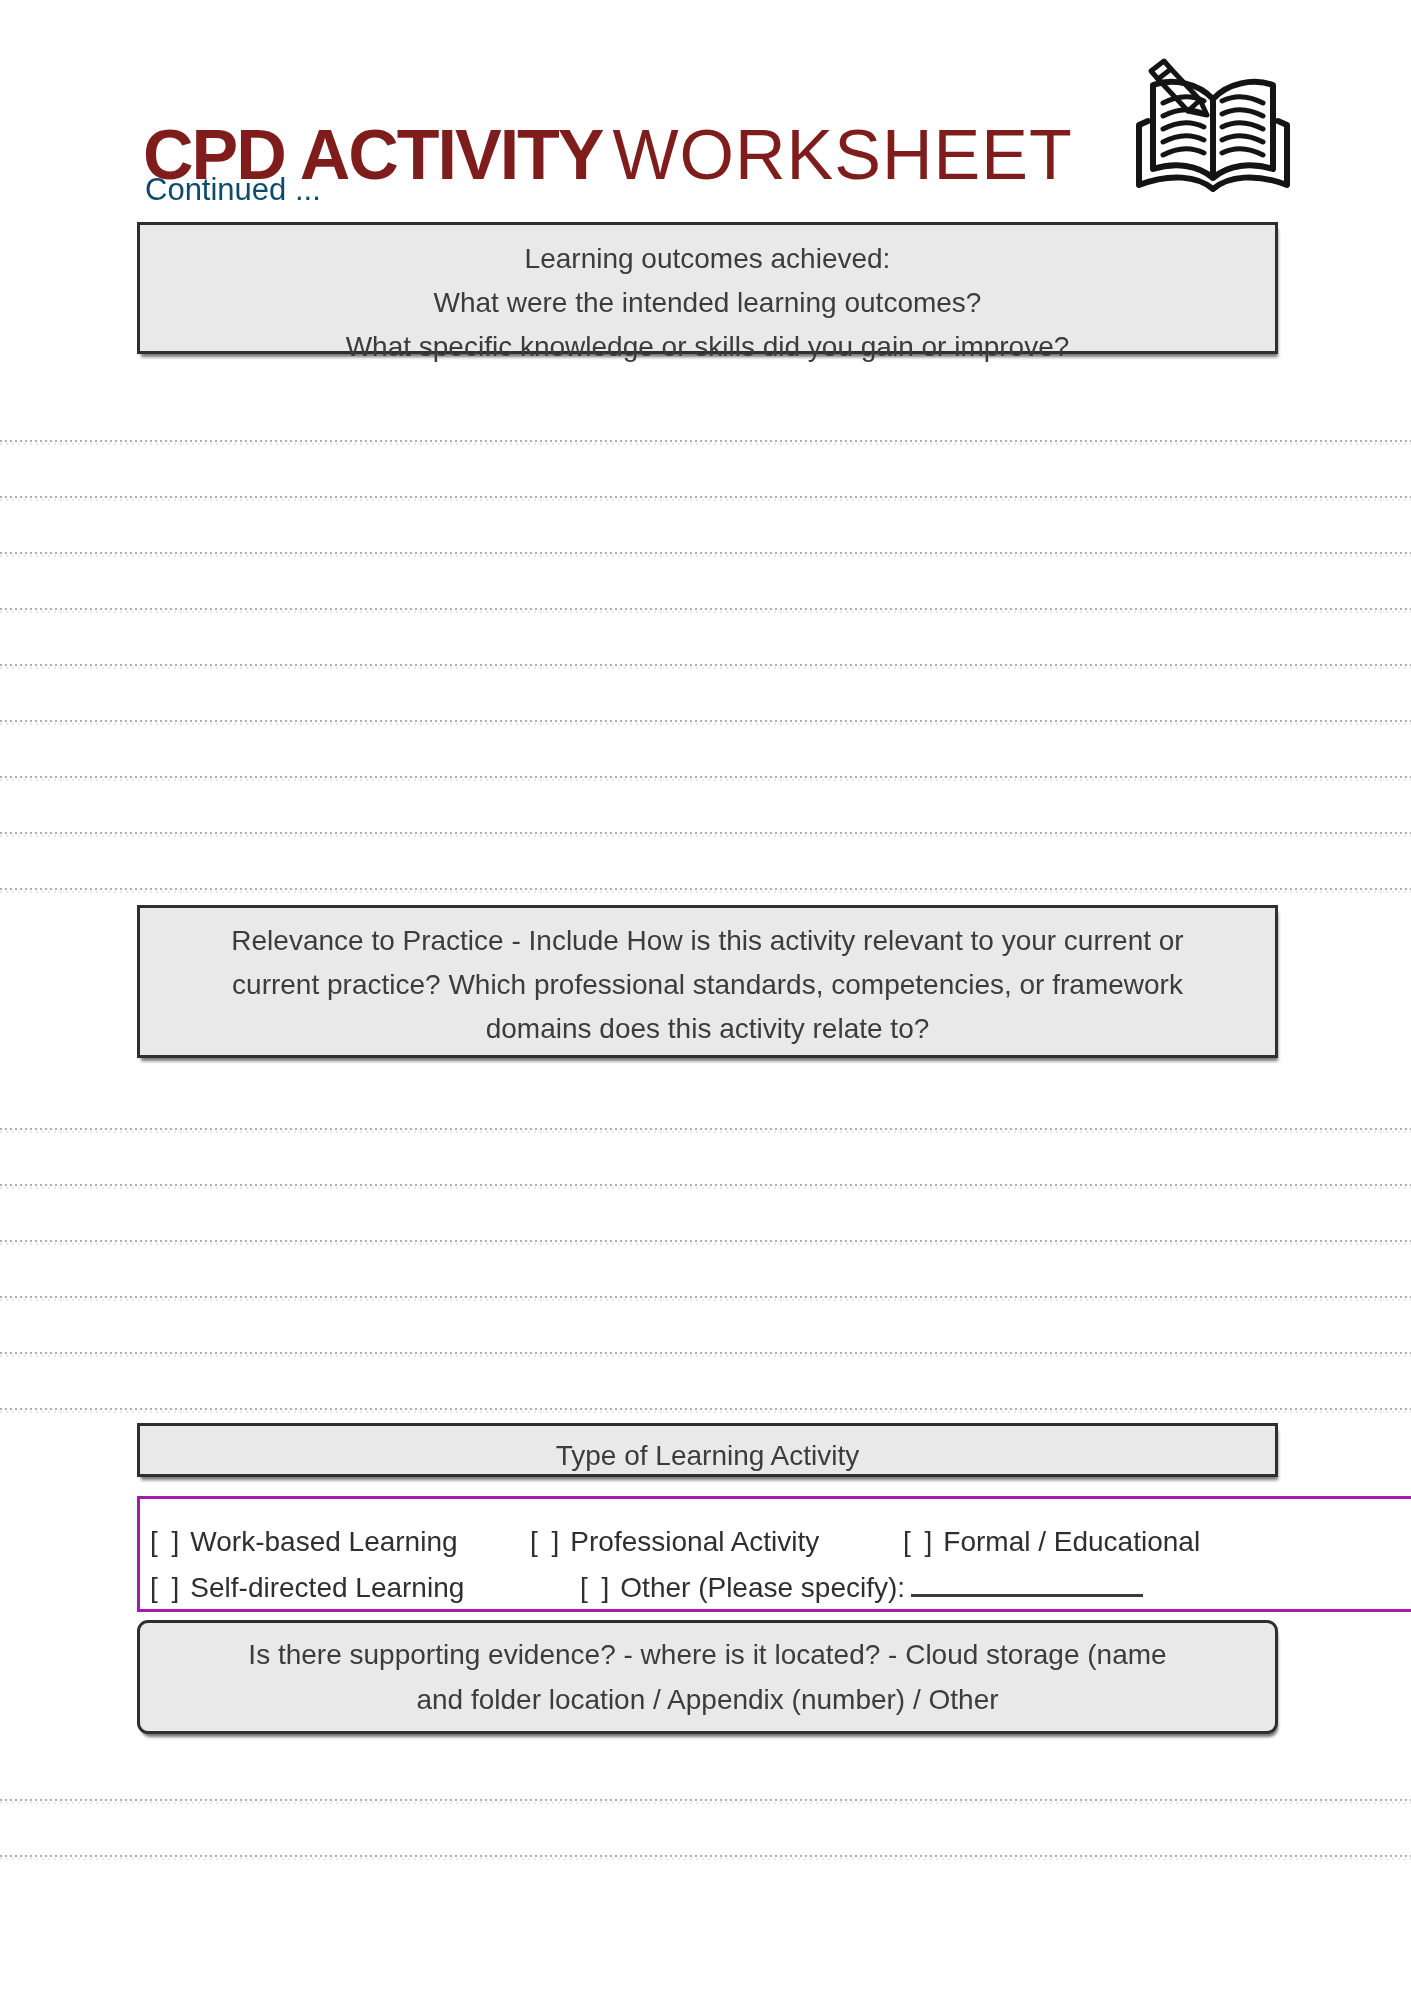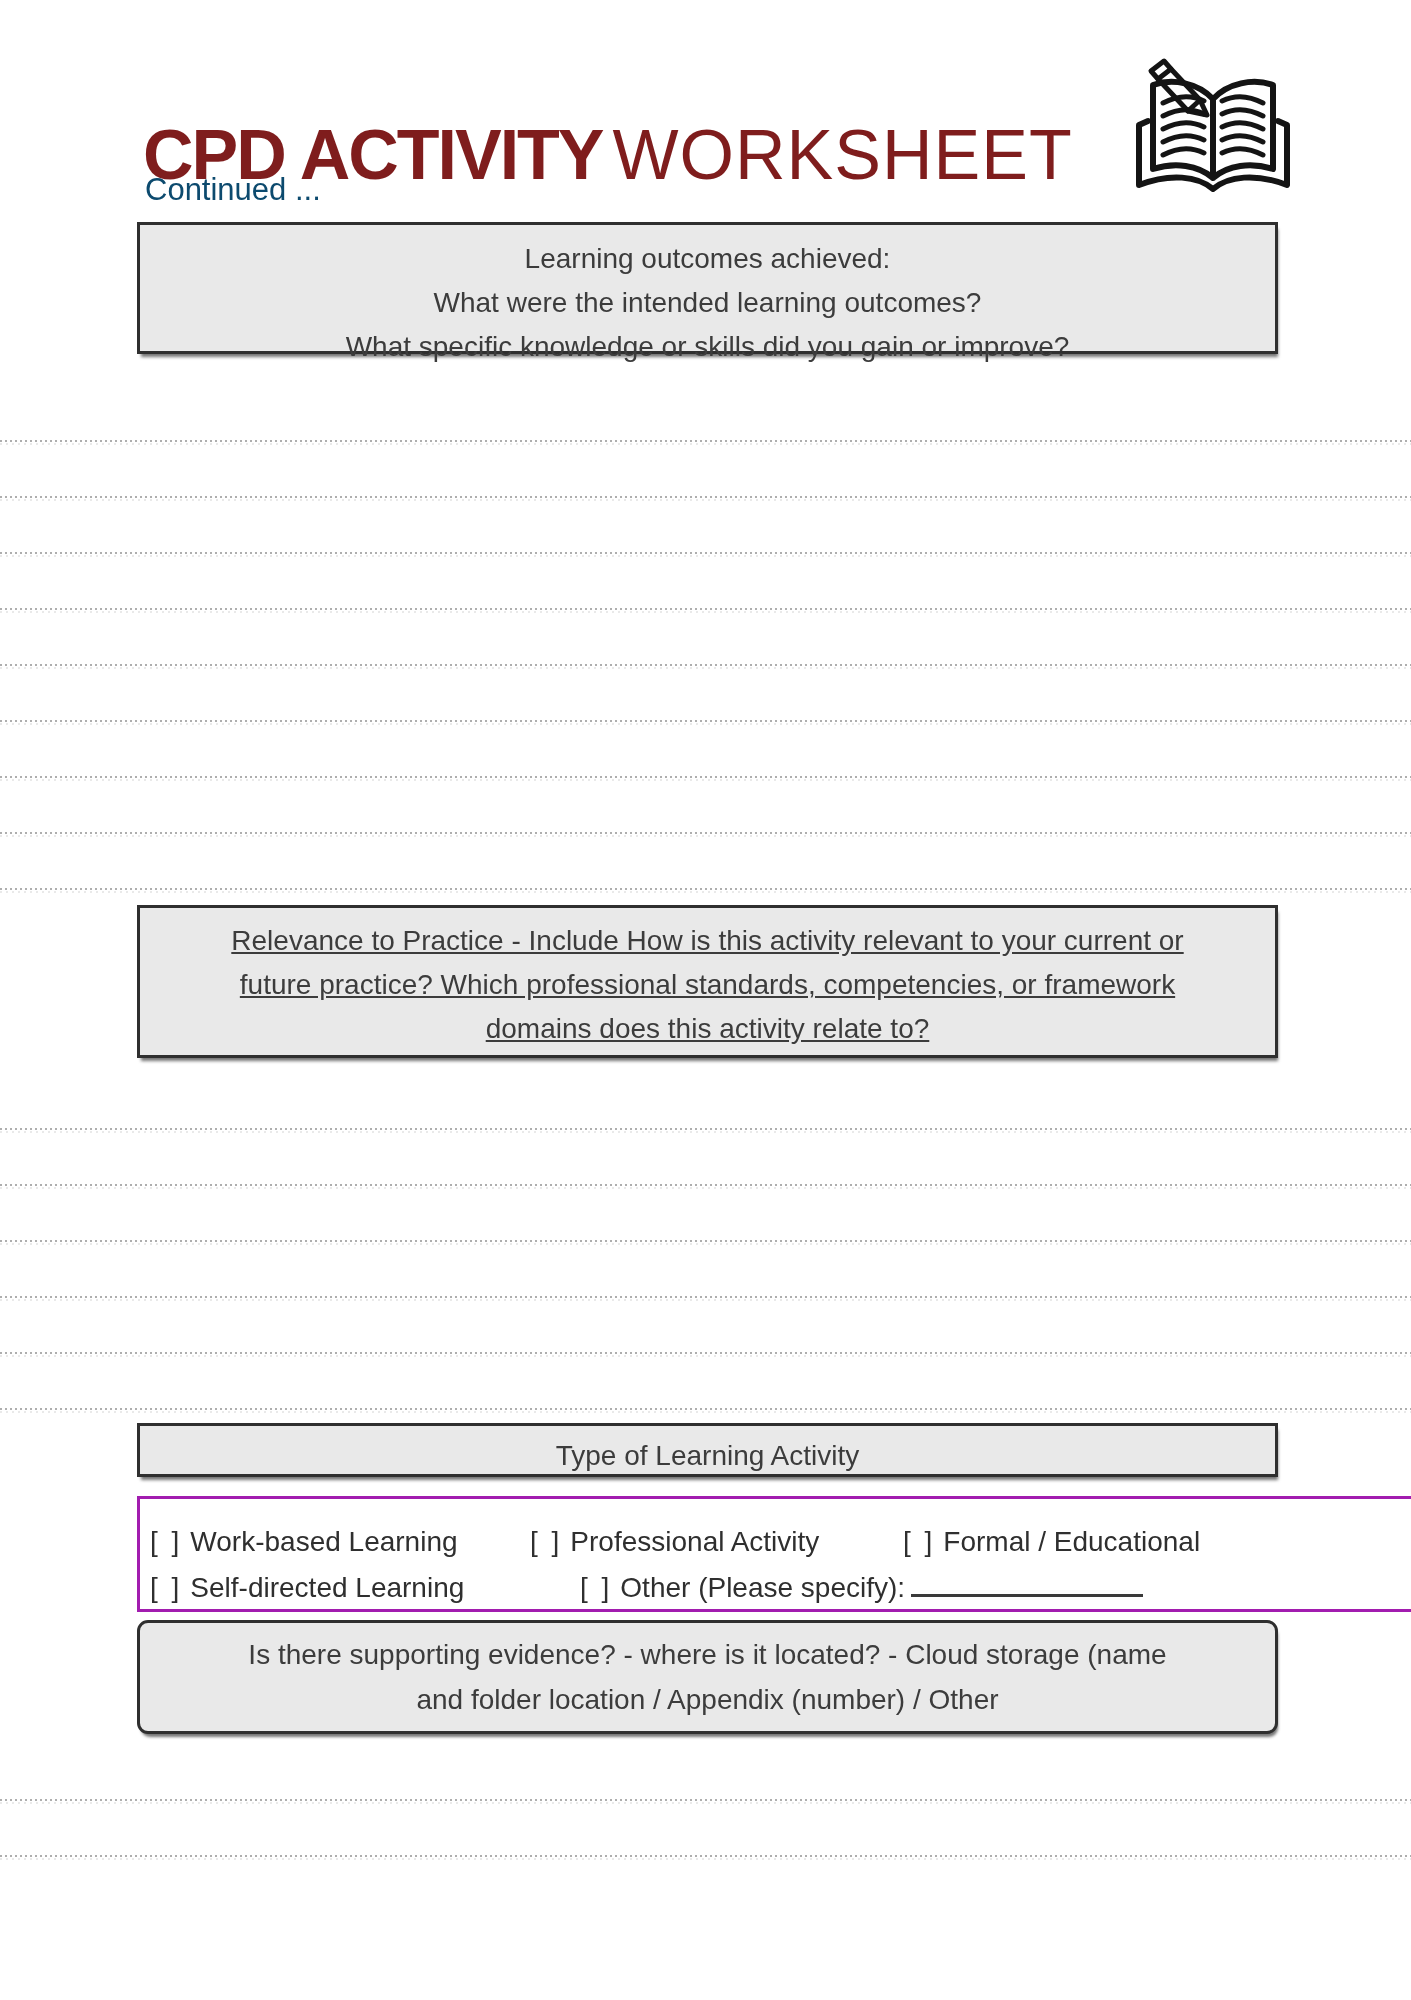--- a/index.html
+++ b/index.html
@@ -29,21 +29,21 @@
     position:absolute;left:137px;width:1141px;
     background:#e9e9e9;
     border:3px solid #2f2f2f;
     box-shadow:2px 5px 3px -2px rgba(45,45,45,.65);
     box-sizing:border-box;
     text-align:center;
     font-size:28px;line-height:44px;color:#3c3c3c;
   }
   .gbox .bl{display:block;}
   #box-outcomes{top:222px;height:132px;padding-top:12px;}
-  #box-relevance{top:905px;height:153px;padding-top:11px;text-decoration:underline;}
+  #box-relevance{top:905px;height:153px;padding-top:11px;}
   #box-type-header{top:1423px;height:54px;padding-top:0;line-height:60px;}
   #box-evidence{top:1620px;height:114px;padding-top:9px;line-height:45px;border-radius:11px;}
 
   
   .lines-layer{position:absolute;left:0;top:0;width:100%;height:100%;pointer-events:none;}
   .dotline{
     position:absolute;left:0;width:100%;height:2px;
     background-image:repeating-linear-gradient(90deg,#9a9a9a 0 2px,transparent 2px 5px);
     opacity:.8;
   }
@@ -109,21 +109,21 @@
   </svg>
 
   <div class="gbox" id="box-outcomes">
     <span class="bl">Learning outcomes achieved:</span>
     <span class="bl">What were the intended learning outcomes?</span>
     <span class="bl">What specific knowledge or skills did you gain or improve?</span>
   </div>
 
   <div class="gbox" id="box-relevance">
     <span class="bl">Relevance to Practice - Include How is this activity relevant to your current or</span>
-    <span class="bl">future practice? Which professional standards, competencies, or framework</span>
+    <span class="bl">current practice? Which professional standards, competencies, or framework</span>
     <span class="bl">domains does this activity relate to?</span>
   </div>
 
   <div class="gbox" id="box-type-header">Type of Learning Activity</div>
 
   <div class="cb-area">
     <div class="cb-option" style="left:10px;top:26px;"><span class="cb-glyph">[ ]</span><span>Work-based Learning</span></div>
     <div class="cb-option" style="left:390px;top:26px;"><span class="cb-glyph">[ ]</span><span>Professional Activity</span></div>
     <div class="cb-option" style="left:763px;top:26px;"><span class="cb-glyph">[ ]</span><span>Formal / Educational</span></div>
     <div class="cb-option" style="left:10px;top:72px;"><span class="cb-glyph">[ ]</span><span>Self-directed Learning</span></div>

